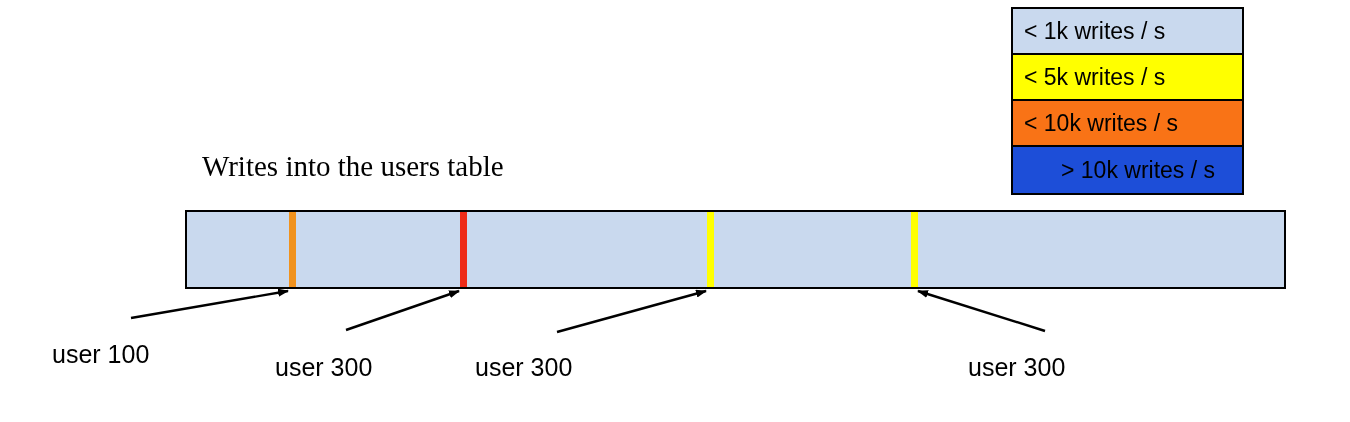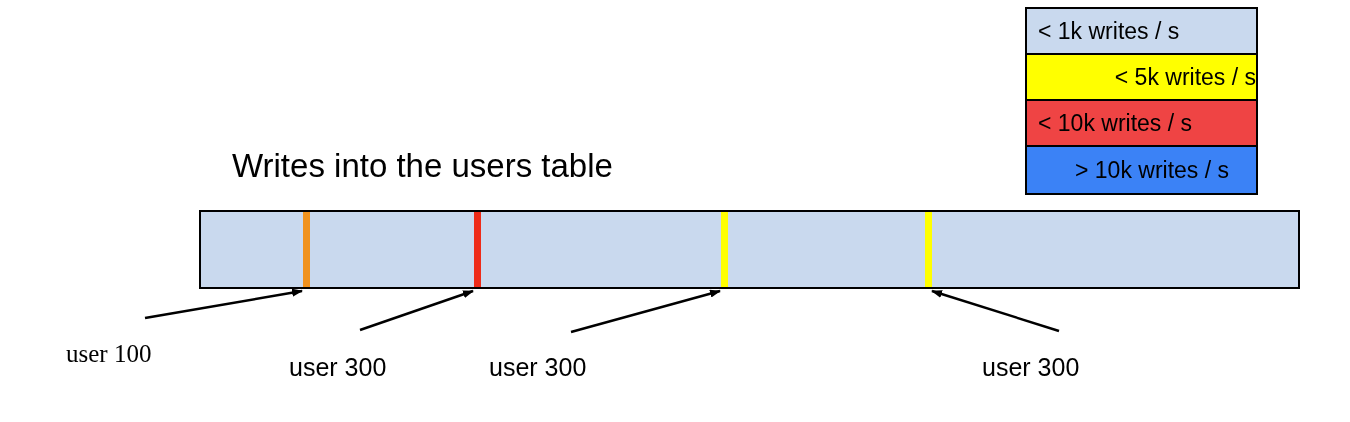--- a/index.html
+++ b/index.html
@@ -16,21 +16,20 @@
     font-family: "Liberation Sans", sans-serif;
     color: #000000;
   }
 
   #diagram-root {
     position: absolute;
     left: 0;
     top: 0;
     width: 1118px;
     height: 422px;
-    margin-left: 14px;
   }
 
   
   .legend {
     position: absolute;
     left: 1011px;
     top: 7px;
     width: 233px;
     border: 2px solid #000000;
     box-sizing: border-box;
@@ -49,25 +48,26 @@
   .legend-label {
     font-size: 23px;
     line-height: 23px;
     letter-spacing: 0px;
     white-space: nowrap;
   }
 
   
   .chart-title {
     position: absolute;
-    left: 218px;
+    left: 202px;
     top: 152px;
-    font-size: 33px;
+    font-size: 29px;
     line-height: 28px;
     white-space: nowrap;
+    font-family: Liberation Serif, serif;
   }
 
   
   .bar {
     position: absolute;
     left: 185px;
     top: 210px;
     width: 1101px;
     height: 79px;
     box-sizing: border-box;
@@ -100,27 +100,27 @@
 </style>
 </head>
 <body style="background: rgb(255, 255, 255);">
 
 <div id="diagram-root">
 
   <div class="legend">
     <div class="legend-row" id="legend-row-0" style="background: rgb(201, 217, 238);">
       <span class="legend-label">&lt; 1k writes / s</span>
     </div>
-    <div class="legend-row" id="legend-row-1" style="background: rgb(255, 255, 0); justify-content: flex-end;">
+    <div class="legend-row" id="legend-row-1" style="background: rgb(255, 255, 0);">
       <span class="legend-label">&lt; 5k writes / s</span>
     </div>
-    <div class="legend-row" id="legend-row-2" style="background: #ef4444; text-align: center;">
+    <div class="legend-row" id="legend-row-2" style="background: #f97316; text-align: center;">
       <span class="legend-label">&lt; 10k writes / s</span>
     </div>
-    <div class="legend-row" id="legend-row-3" style="background: #3b82f6; padding-left: 48px;">
+    <div class="legend-row" id="legend-row-3" style="background: #1d4ed8; padding-left: 48px;">
       <span class="legend-label">&gt; 10k writes / s</span>
     </div>
   </div>
 
   <div class="chart-title">Writes into the users table</div>
 
   <div class="bar" id="users-table-bar" style="background: rgb(201, 217, 238); border-color: rgb(0, 0, 0);">
     <div class="bar-stripe" id="stripe-0" style="background: rgb(240, 146, 30); left: 102px;"></div>
     <div class="bar-stripe" id="stripe-1" style="background: rgb(238, 43, 24); left: 273px;"></div>
     <div class="bar-stripe" id="stripe-2" style="background: rgb(255, 255, 0); left: 520px;"></div>
@@ -132,18 +132,18 @@
       <marker id="arrowhead" markerWidth="11" markerHeight="8" refX="10" refY="4" orient="auto" markerUnits="userSpaceOnUse">
         <path d="M0,0 L11,4 L0,8 z" fill="#000000"></path>
       </marker>
     </defs>
     <line x1="131" y1="318" x2="288" y2="291" stroke="#000000" stroke-width="2.4" marker-end="url(#arrowhead)"></line>
     <line x1="346" y1="330" x2="459" y2="291" stroke="#000000" stroke-width="2.4" marker-end="url(#arrowhead)"></line>
     <line x1="557" y1="332" x2="706" y2="291" stroke="#000000" stroke-width="2.4" marker-end="url(#arrowhead)"></line>
     <line x1="1045" y1="331" x2="918" y2="291" stroke="#000000" stroke-width="2.4" marker-end="url(#arrowhead)"></line>
   </svg>
 
-  <div class="callout-label" id="callout-0" style="left: 52px; top: 340px; font-family: Liberation Serif, serif;">user 100</div>
+  <div class="callout-label" id="callout-0" style="left: 52px; top: 340px;">user 100</div>
   <div class="callout-label" id="callout-1" style="left: 275px; top: 353px;">user 300</div>
   <div class="callout-label" id="callout-2" style="left: 475px; top: 353px;">user 300</div>
   <div class="callout-label" id="callout-3" style="left: 968px; top: 353px;">user 300</div>
 
 </div>
 
 </body></html>

